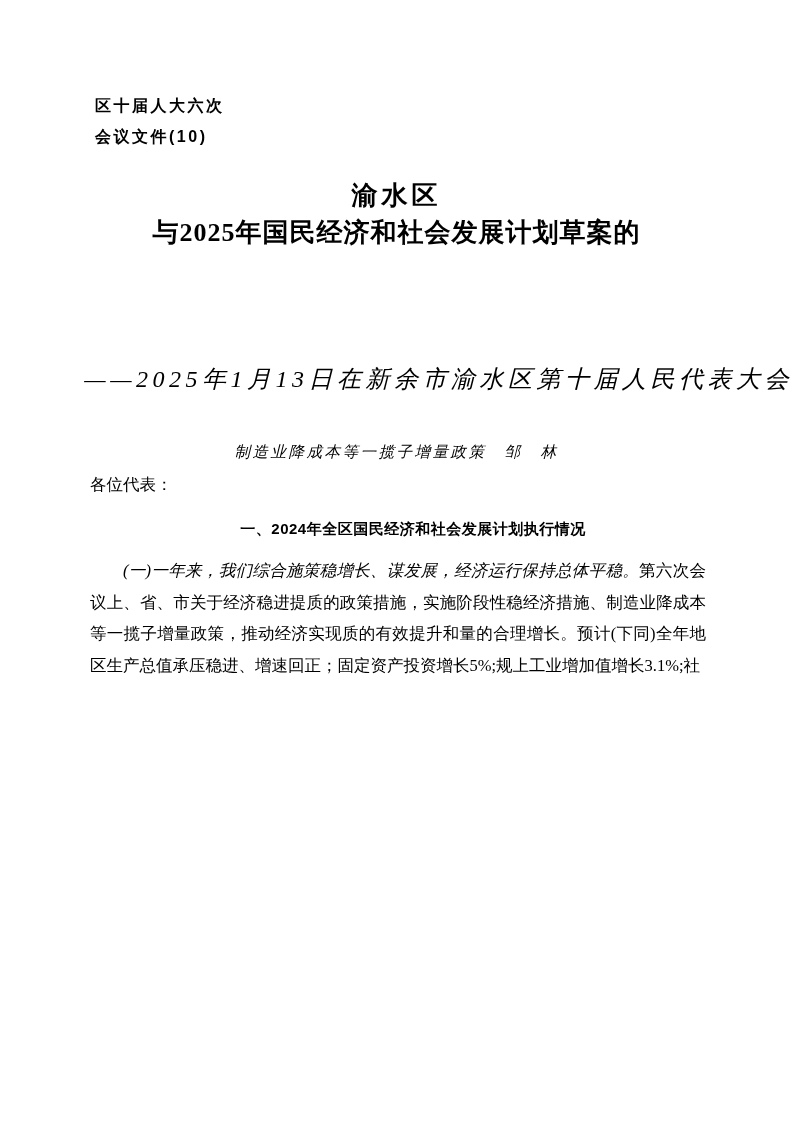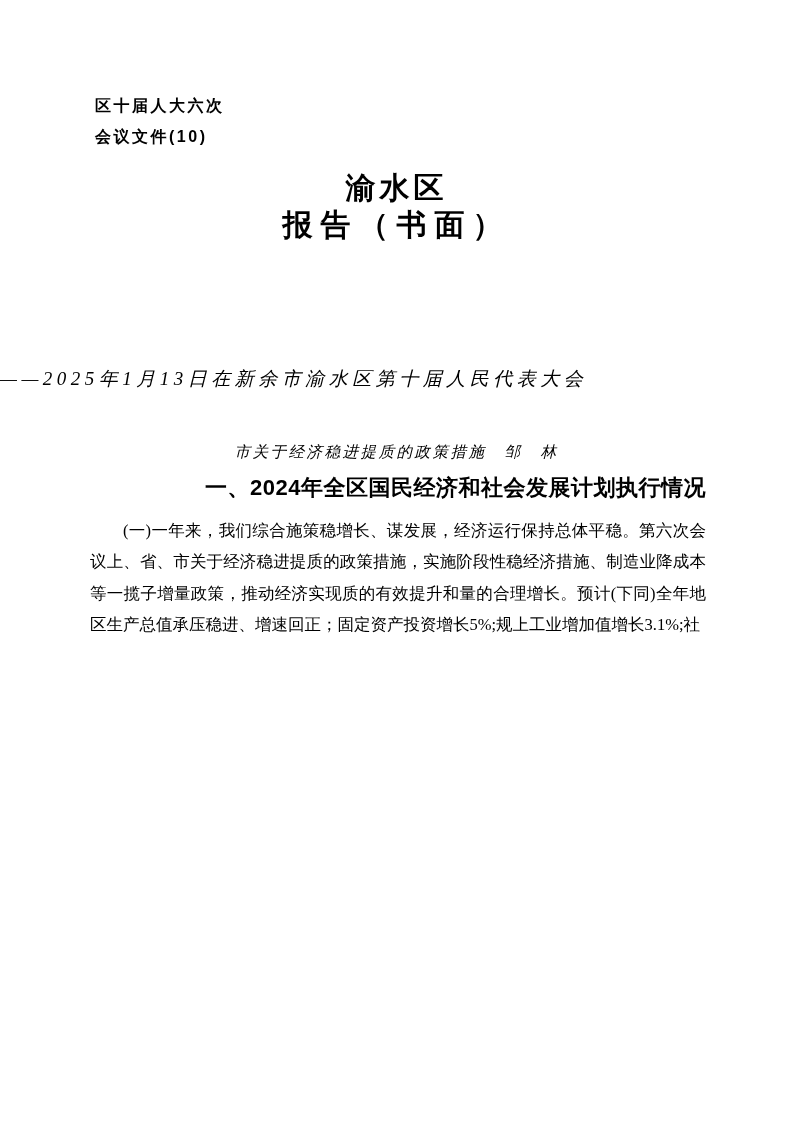--- a/index.html
+++ b/index.html
@@ -27,39 +27,39 @@
     line-height: 31px;
     letter-spacing: 2.5px;
     white-space: nowrap;
   }
   
   .doc-title {
     position: absolute;
     left: 0;
     right: 0;
     top: 169px;
-    margin: 0;
+    margin: 8px;
     text-align: center;
     font-family: "Liberation Serif", "DejaVu Serif", serif;
     font-weight: bold;
-    font-size: 30px;
+    font-size: 26px;
     line-height: 37px;
     letter-spacing: 1px;
   }
   .doc-title .t1 { letter-spacing: 4px; }
   .doc-title .t4 { letter-spacing: 8px; }
   
   .subtitle {
     position: absolute;
     left: 0;
     right: 0;
     top: 359px;
-    text-align: left;
+    text-align: right;
     font-style: italic;
-    font-size: 19px;
+    font-size: 24px;
     line-height: 40px;
     letter-spacing: 4.5px;
   }
   .byline {
     position: absolute;
     left: 0;
     right: 0;
     top: 442px;
     text-align: center;
     font-style: italic;
@@ -73,59 +73,60 @@
     left: 90px;
     top: 469px;
     width: 616px;
     font-size: 16.5px;
     line-height: 31.5px;
     text-align: justify;
   }
   .doc-body p { margin: 0; }
   .para { text-indent: 2em; }
   .section-heading {
-    margin: 3px 0 11px 0;
+    margin: 12px 0 11px 0;
     font-family: "Liberation Sans", "DejaVu Sans", sans-serif;
     font-weight: bold;
-    font-size: 22px;
+    font-size: 15px;
     line-height: 31.5px;
     text-indent: 2em;
-    text-align: right;
+    text-align: center;
     letter-spacing: 0.5px;
   }
-  .kai-em { }
+  .kai-em { font-style: italic; }
   .page-number {
     position: absolute;
     left: 74px;
     top: 1036px;
     font-size: 19px;
     letter-spacing: 1px;
   }
 </style>
 </head>
 <body>
 
 <div class="page">
 
   <div class="doc-header">
     <div>区十届人大六次</div>
     <div>会议文件(10)</div>
   </div>
 
   <h1 class="doc-title">
     <div class="t1">渝水区</div>
-    <div class="t4">报告（书面）</div>
+    <div class="t3">与2025年国民经济和社会发展计划草案的</div>
   </h1>
 
   <div class="subtitle">
     <div>——2025年1月13日在新余市渝水区第十届人民代表大会</div>
   </div>
 
-  <div class="byline">市关于经济稳进提质的政策措施　邹　林</div>
+  <div class="byline">制造业降成本等一揽子增量政策　邹　林</div>
 
   <div class="doc-body">
+    <p class="salutation">各位代表：</p>
     <h2 class="section-heading">一、2024年全区国民经济和社会发展计划执行情况</h2>
     <p class="para"><span class="kai-em">(一)一年来，我们综合施策稳增长、谋发展，经济运行保持总体平稳。</span><span>第六次会议上、省、市关于经济稳进提质的政策措施，实施阶段性稳经济措施、制造业降成本等一揽子增量政策，推动经济实现质的有效提升和量的合理增长。预计(下同)全年地区生产总值承压稳进、增速回正；固定资产投资增长5%;规上工业增加值增长3.1%;社</span></p>
   </div>
 
   <div class="page-number">—32—</div>
 
 </div>
 
 </body></html>

